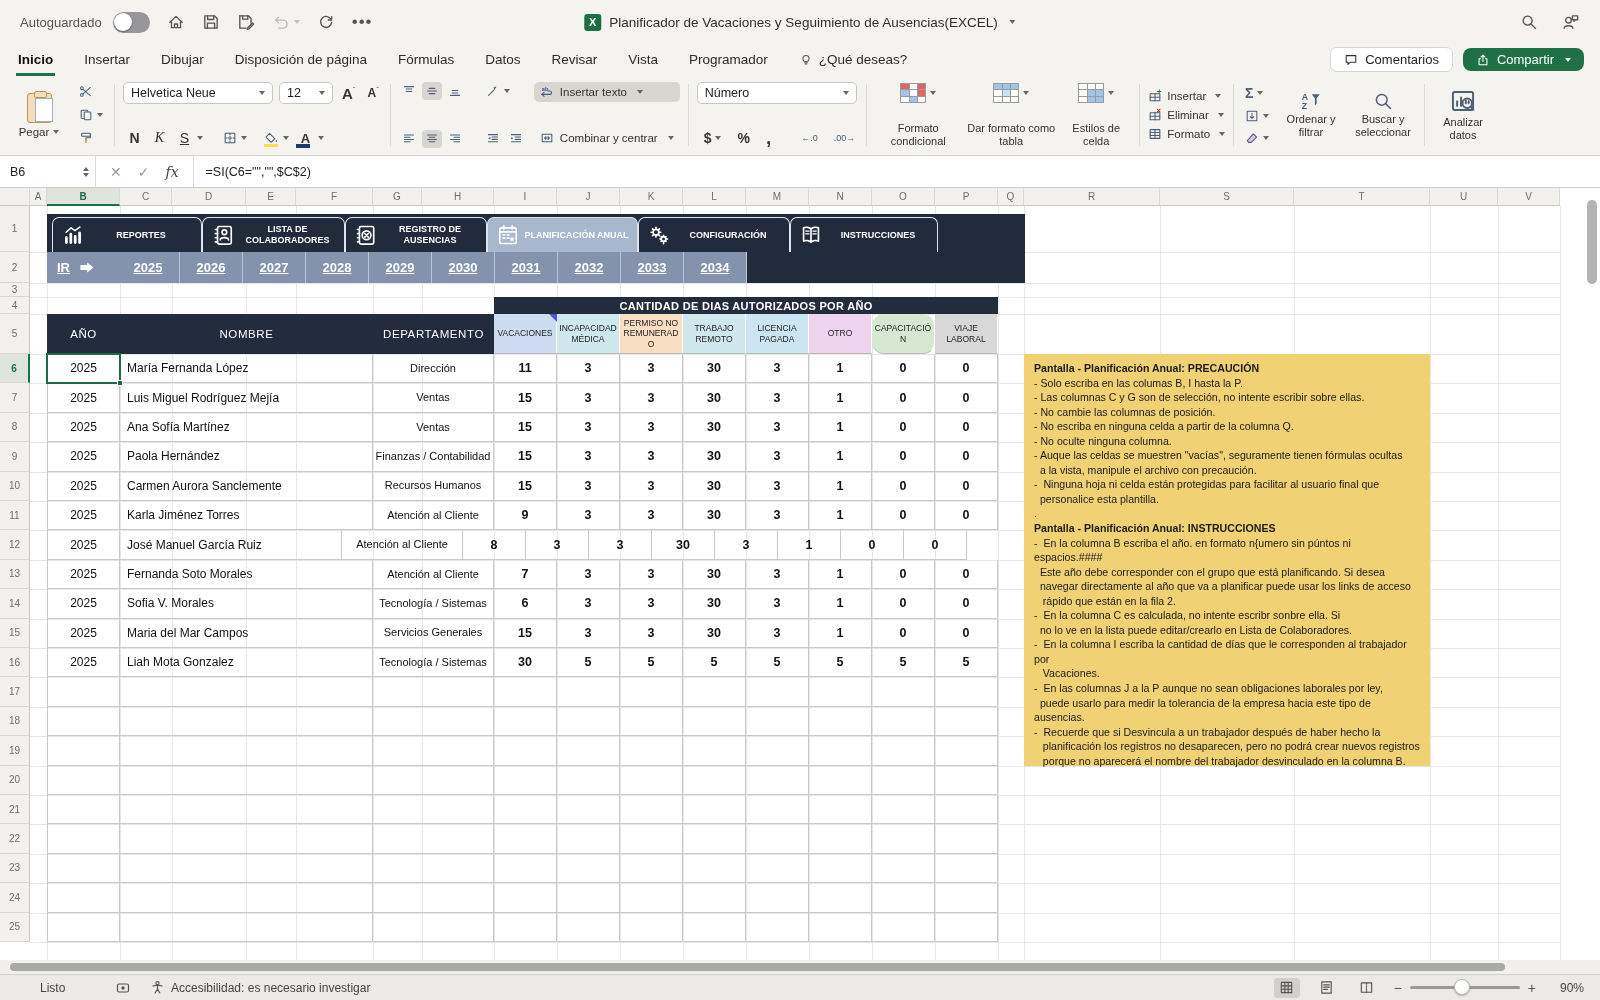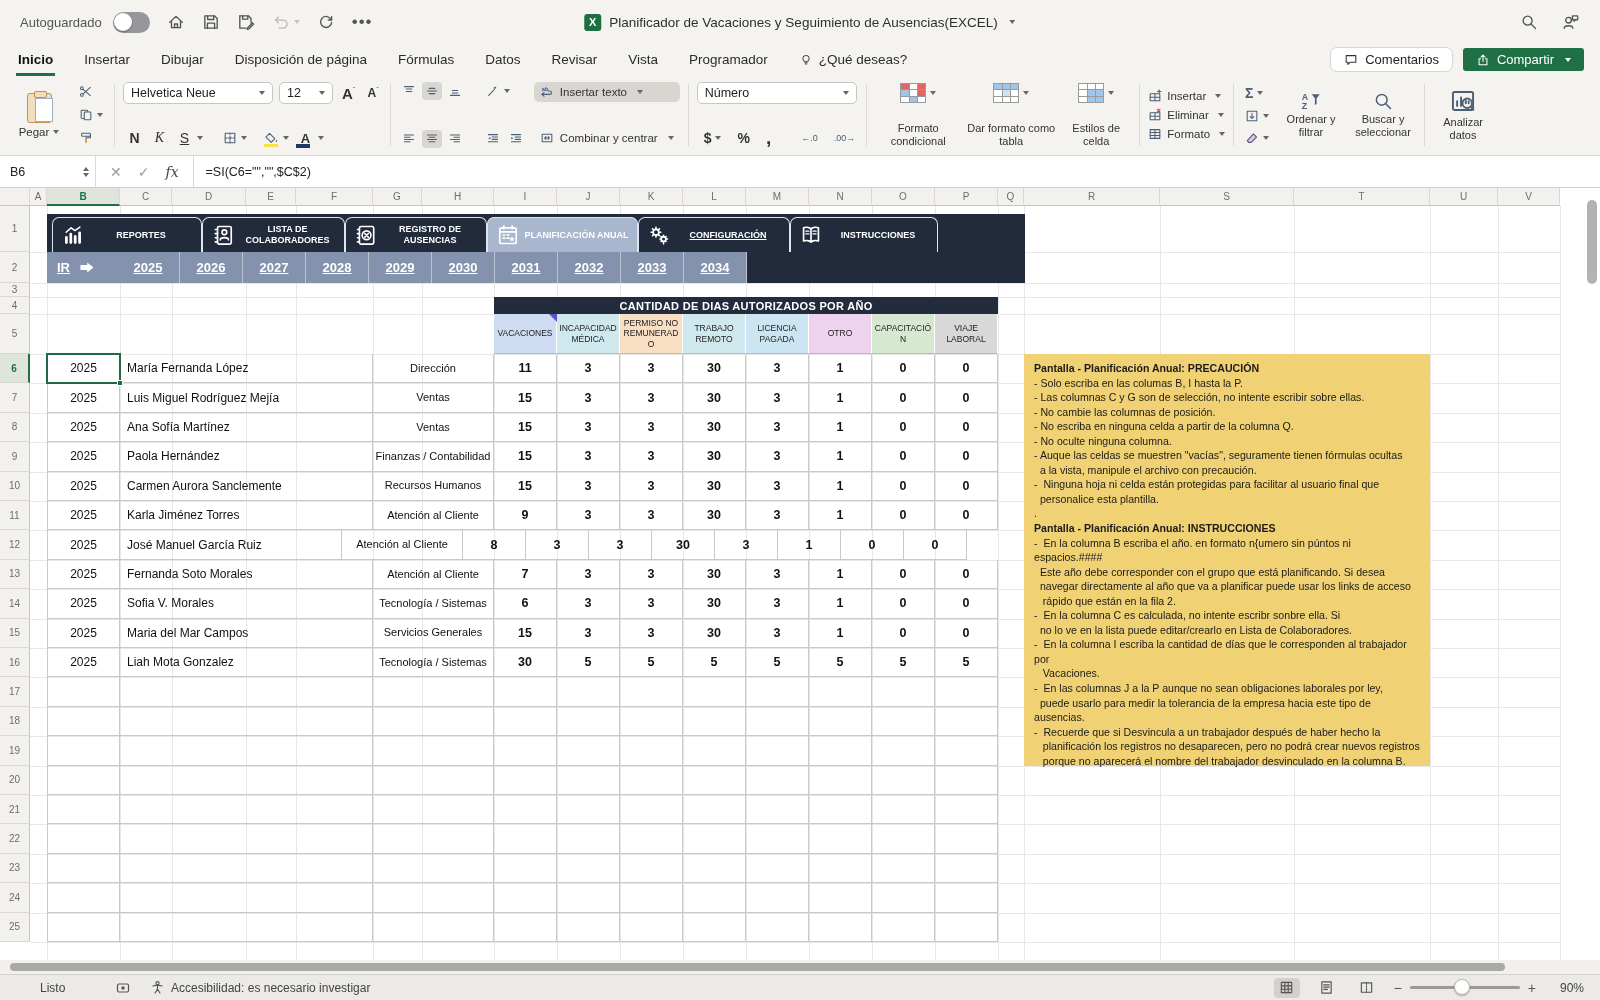--- a/index.html
+++ b/index.html
@@ -22,21 +22,21 @@
 .xlogo{width:17px;height:17px;border-radius:3px;background:#1d6f42;color:#fff;font-size:11px;font-weight:bold;display:flex;align-items:center;justify-content:center;flex:none}
 .title{font-size:13.5px;color:#2f2f2f;white-space:nowrap}
 .topright{margin-left:auto;display:flex;gap:24px;align-items:center}
 
 .tabrow{position:absolute;top:44px;left:0;width:100%;height:32px;display:flex;align-items:flex-end;padding:0 16px}
 #ribbon-tabs{display:flex;gap:27px;align-items:flex-end;font-size:13.5px}
 .rtab{padding:0 2px 9px;color:#2b2b2b;display:flex;gap:6px;align-items:center;white-space:nowrap;cursor:default}
 .rtab.active{font-weight:bold;color:#111;border-bottom:3px solid #1e7145;padding-bottom:6px}
 .tr-right{margin-left:auto;display:flex;gap:10px;align-items:center;margin-bottom:4px}
 .btn-comments{display:flex;align-items:center;gap:7px;background:#fff;border:1px solid #d8d6d3;border-radius:7px;padding:4px 13px;font-size:13px;color:#222}
-.btn-share{display:flex;align-items:center;gap:7px;background:#1f7145;color:#fff;border-radius:3px;padding:4px 13px;font-size:13px}
+.btn-share{display:flex;align-items:center;gap:7px;background:#1f7145;color:#fff;border-radius:8px;padding:4px 13px;font-size:13px}
 .btn-share .chev{border-top-color:#fff}
 
 .ribbon{position:absolute;top:76px;left:0;width:100%;height:79px;display:flex;align-items:stretch;padding:5px 8px 6px}
 .vdiv{width:1px;background:#ddd9d5;margin:3px 6px;flex:none}
 .grp{display:flex;flex-direction:column;justify-content:space-between;padding:1px 2px}
 .grow{display:flex;align-items:center;gap:6px}
 .combo{display:flex;align-items:center;justify-content:space-between;background:#fff;border:1px solid #c9c6c2;border-radius:5px;font-size:12.5px;padding:3px 7px;color:#222}
 .sbtn{display:flex;align-items:center;padding:2px 3px;border-radius:4px}
 .sel{background:#d9d6d2}
 .glyph{font-size:14px;color:#333;font-weight:bold}
@@ -773,21 +773,21 @@
       <span class="tic">
         <svg viewBox="0 0 16 16" fill="none" stroke="currentColor" stroke-width="1.2" stroke-linecap="round" stroke-linejoin="round">
           <rect x="2" y="2.8" width="12" height="11.4" rx="1.3"></rect>
           <path d="M2 5.7h12M5 1.4v2.3M11 1.4v2.3"></path>
           <path d="M4.4 8h1.3M7.4 8h1.3M4.4 10.3h1.3M7.4 10.3h1.3"></path>
           <path d="M10.9 8.9l.6 1.2 1.4.2-1 1 .2 1.4-1.2-.7-1.2.7.2-1.4-1-1 1.4-.2z" fill="#fff" stroke="none"></path>
         </svg>
       </span>
       <span class="tlb">PLANIFICACIÓN ANUAL</span>
     </div>
-    <div class="stab" style="left: 638px; width: 152px; text-decoration: underline;">
+    <div class="stab" style="left: 638px; width: 152px;">
       <span class="tic">
         <svg viewBox="0 0 16 16" fill="none" stroke="currentColor" stroke-width="1.2" stroke-linecap="round" stroke-linejoin="round">
           <circle cx="5.8" cy="6" r="2.1"></circle>
           <path d="M5.8 2.5v1.1M5.8 8.4v1.1M2.3 6h1.1M8.2 6h1.1M3.3 3.5l.8.8M7.5 7.7l.8.8M8.3 3.5l-.8.8M4.1 7.7l-.8.8"></path>
           <circle cx="11.3" cy="10.9" r="1.7"></circle>
           <path d="M11.3 8.3v.9M11.3 13.5v.9M8.7 10.9h.9M13.3 10.9h.9M9.5 9.1l.6.6M12.5 12.1l.6.6M13.1 9.1l-.6.6M10.1 12.1l-.6.6"></path>
         </svg>
       </span>
       <span class="tlb">CONFIGURACIÓN</span>
     </div>
@@ -813,27 +813,32 @@
     <div class="ylink" style="left: 180px; top: 64px; width: 63px; height: 31px;">2026</div>
     <div class="ylink" style="left: 243px; top: 64px; width: 63px; height: 31px;">2027</div>
     <div class="ylink" style="left: 306px; top: 64px; width: 63px; height: 31px;">2028</div>
     <div class="ylink" style="left: 369px; top: 64px; width: 63px; height: 31px;">2029</div>
     <div class="ylink" style="left: 432px; top: 64px; width: 63px; height: 31px;">2030</div>
     <div class="ylink" style="left: 495px; top: 64px; width: 63px; height: 31px;">2031</div>
     <div class="ylink" style="left: 558px; top: 64px; width: 63px; height: 31px;">2032</div>
     <div class="ylink" style="left: 621px; top: 64px; width: 63px; height: 31px;">2033</div>
     <div class="ylink" style="left: 684px; top: 64px; width: 63px; height: 31px;">2034</div>
     <div class="band" style="left: 494px; top: 109px; width: 504px; height: 17px;">CANTIDAD DE DIAS AUTORIZADOS POR AÑO</div>
+    <div class="lefthdr" style="left: 47px; top: 126px; width: 447px; height: 40px;">
+      <span style="left: 0px; width: 73px;">AÑO</span>
+      <span style="left: 73px; width: 253px;">NOMBRE</span>
+      <span style="left: 326px; width: 121px;">DEPARTAMENTO</span>
+    </div>
     <div class="dayhdr" style="left: 494px; top: 126px; width: 63px; height: 40px; background: rgb(205, 220, 240);">VACACIONES</div>
     <div class="dayhdr" style="left: 557px; top: 126px; width: 63px; height: 40px; background: rgb(207, 232, 238);">INCAPACIDAD MÉDICA</div>
     <div class="dayhdr" style="left: 620px; top: 126px; width: 63px; height: 40px; background: rgb(248, 222, 194);">PERMISO NO REMUNERADO</div>
     <div class="dayhdr" style="left: 683px; top: 126px; width: 63px; height: 40px; background: rgb(207, 232, 238);">TRABAJO REMOTO</div>
     <div class="dayhdr" style="left: 746px; top: 126px; width: 63px; height: 40px; background: rgb(203, 230, 242);">LICENCIA PAGADA</div>
     <div class="dayhdr" style="left: 809px; top: 126px; width: 63px; height: 40px; background: rgb(239, 211, 238);">OTRO</div>
-    <div class="dayhdr" style="left: 872px; top: 126px; width: 63px; height: 40px; background: rgb(214, 232, 208);">CAPACITACIÓN</div>
+    <div class="dayhdr" style="left: 872px; top: 126px; width: 63px; height: 40px; background: rgb(214, 232, 208); border-radius: 12px;">CAPACITACIÓN</div>
     <div class="dayhdr" style="left: 935px; top: 126px; width: 63px; height: 40px; background: rgb(216, 216, 216);">VIAJE LABORAL</div>
     <div class="cmark" style="left: 549px; top: 126px;"></div>
     <div class="drow" style="top: 166px; height: 29.4px;">
       <div class="dc first" style="width: 73px;">2025</div>
       <div class="dc name" style="width: 253px;">María Fernanda López</div>
       <div class="dc dept" style="width: 121px;">Dirección</div>
       <div class="dc val" style="width: 63px;">11</div>
       <div class="dc val" style="width: 63px;">3</div>
       <div class="dc val" style="width: 63px;">3</div>
       <div class="dc val" style="width: 63px;">30</div>

